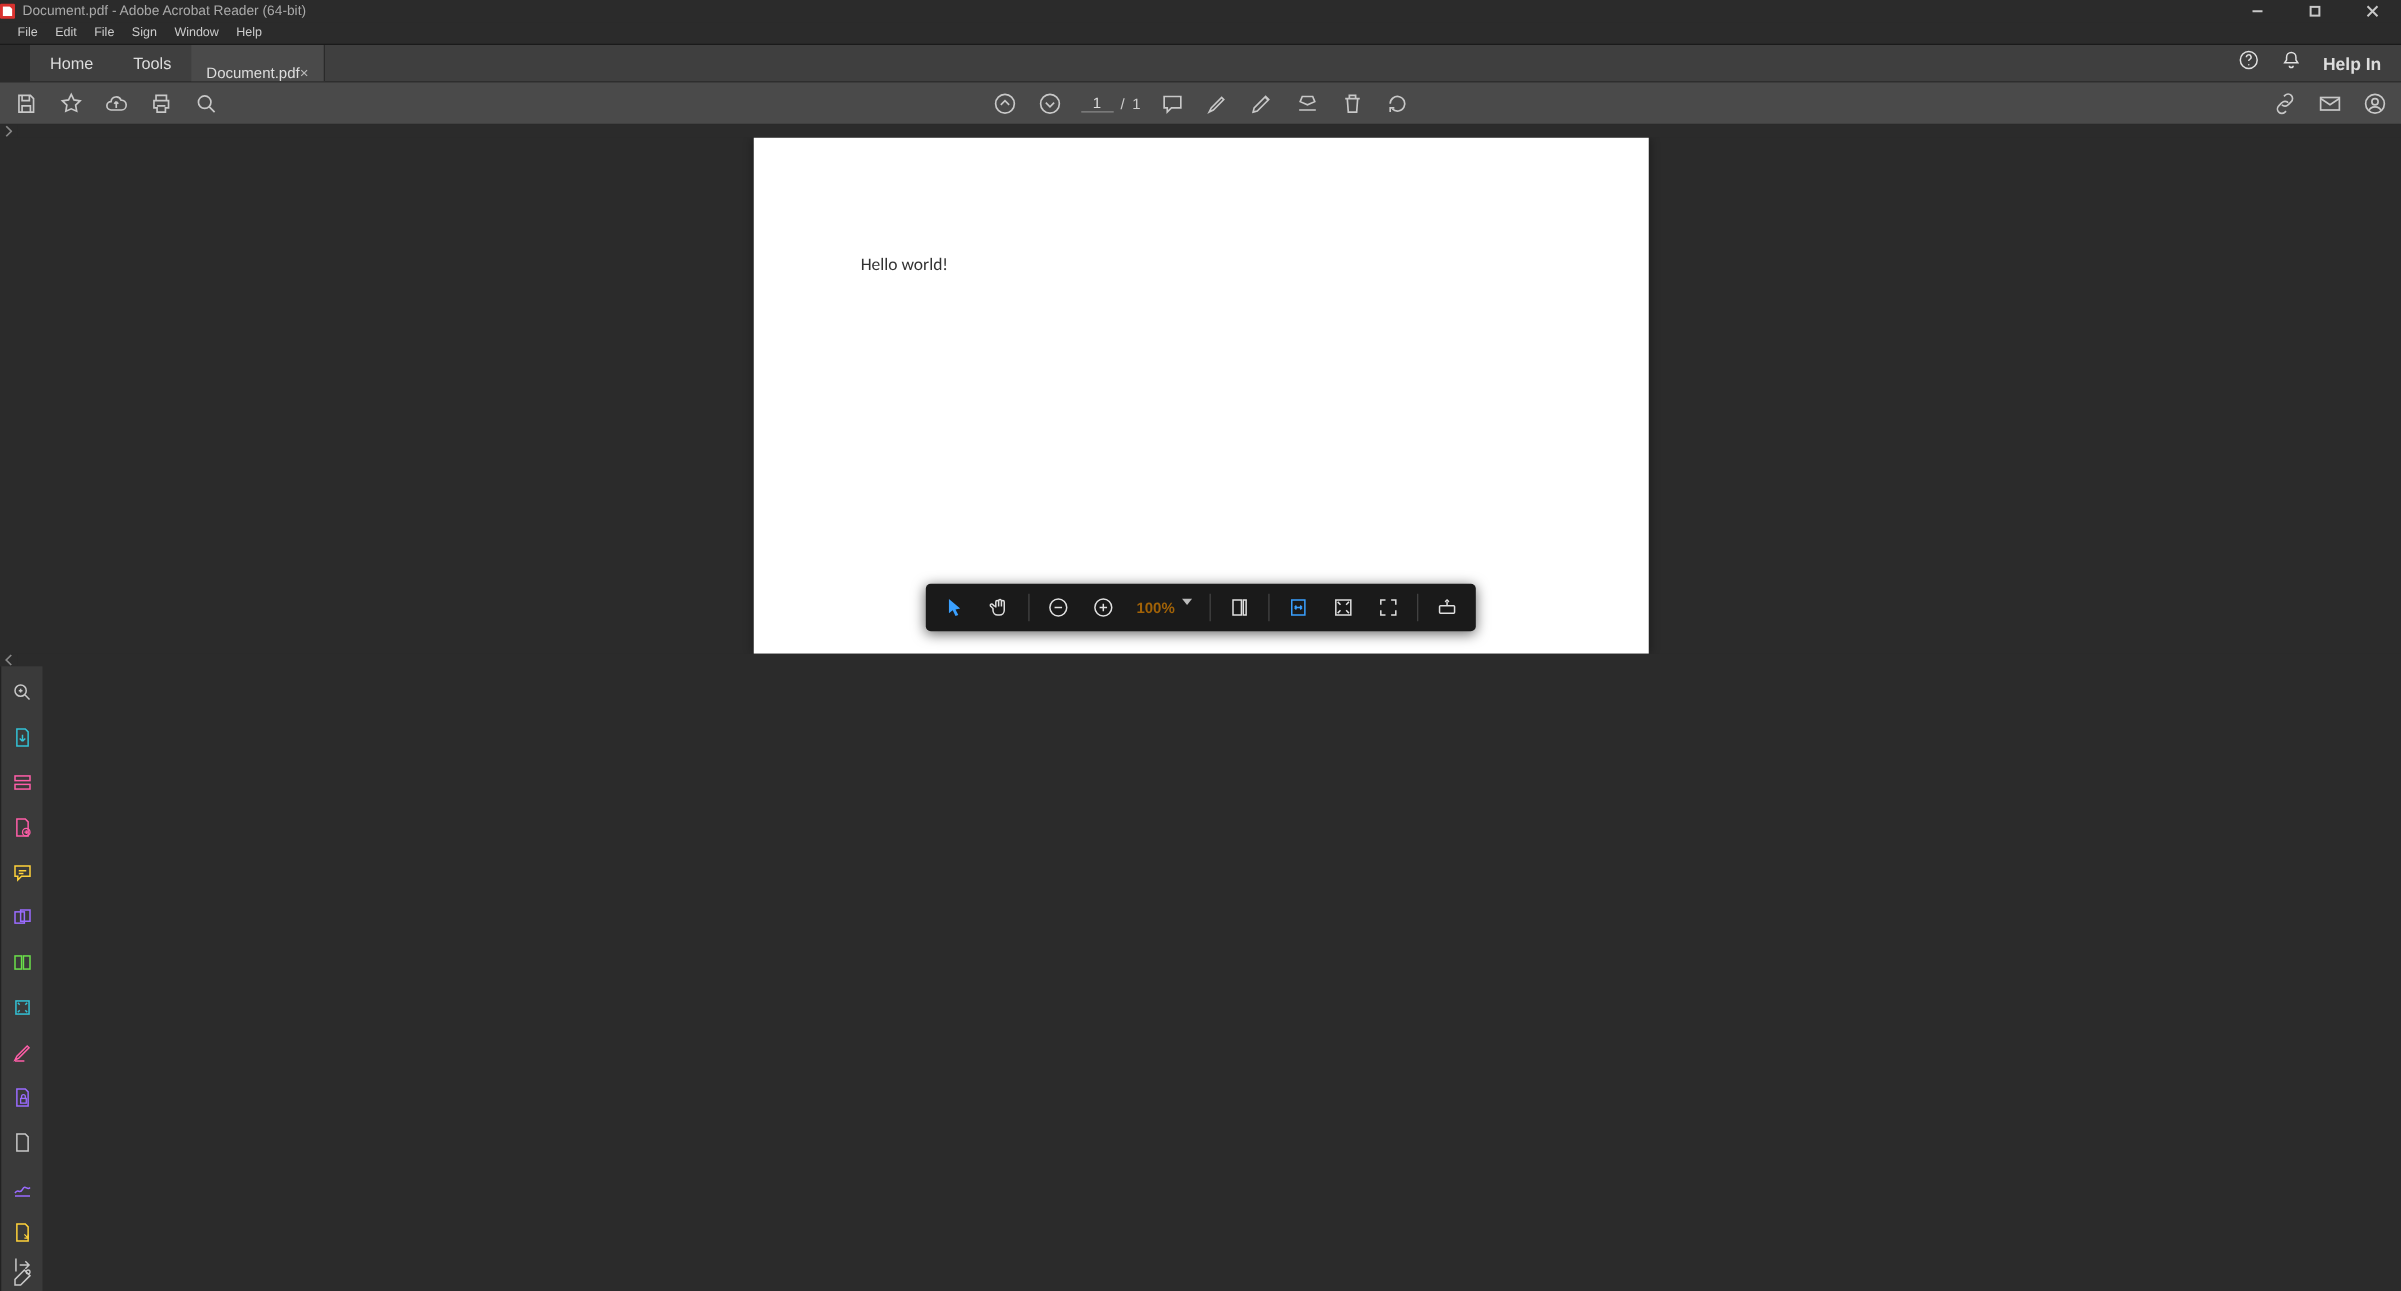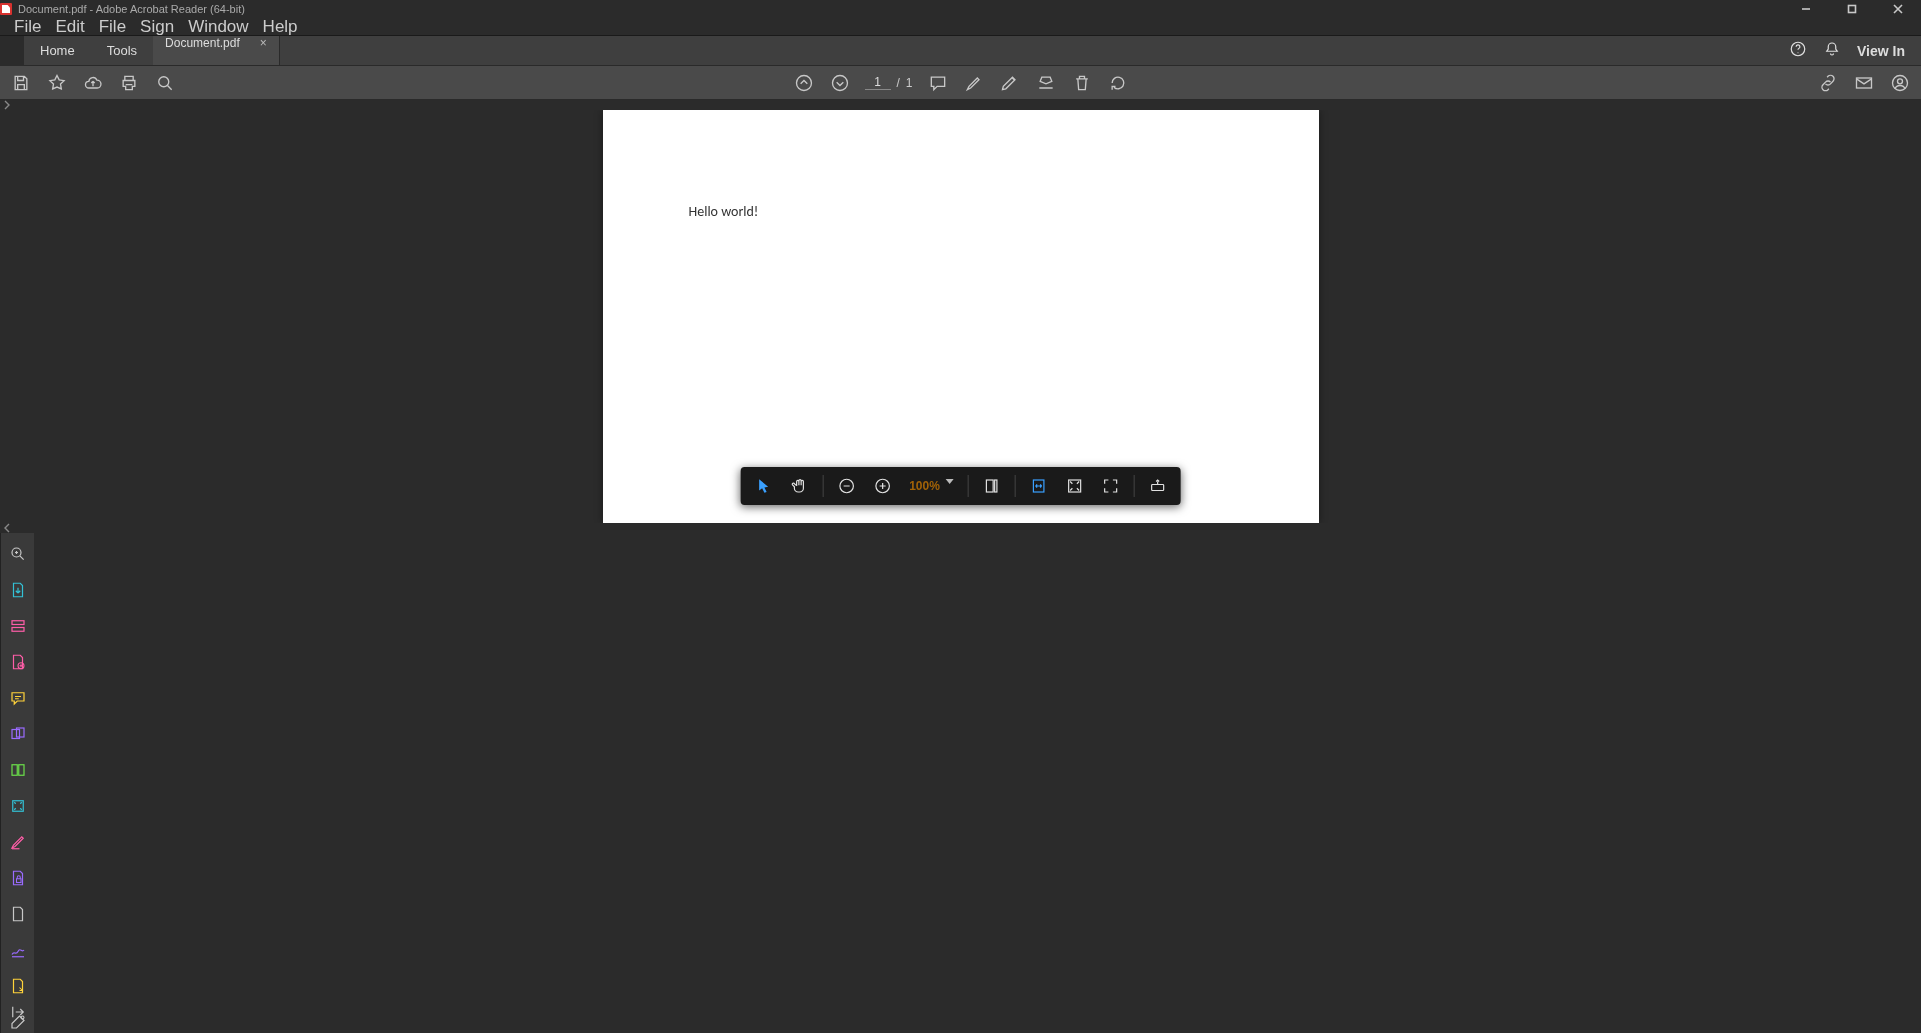--- a/index.html
+++ b/index.html
@@ -8,26 +8,26 @@
 
 .titlebar { height: 18px; background: #2b2b2b; display: flex; align-items: center; padding-left: 0; color: #aaa; font-size: 11px; }
 .titlebar .app-icon { width: 12px; height: 12px; background: #d8322f; margin-right: 6px; border-radius: 1px; position: relative; }
 .titlebar .app-icon::after { content: ""; position: absolute; left: 2px; top: 2px; right: 2px; bottom: 2px; background: #fff; clip-path: polygon(0 0, 70% 0, 100% 30%, 100% 100%, 0 100%); }
 .titlebar .spacer { flex: 1; }
 .win-btn { width: 46px; height: 18px; display: flex; align-items: center; justify-content: center; color: #999; }
 .win-btn svg { width: 10px; height: 10px; }
 
 
 .menubar { height: 18px; background: #2b2b2b; display: flex; align-items: center; padding-left: 8px; gap: 2px; border-bottom: 1px solid #1a1a1a; }
-.menubar .menu-item { color: #ccc; font-size: 17px; padding: 2px 6px; }
+.menubar .menu-item { color: #ccc; font-size: 10px; padding: 2px 6px; }
 
 
 .tabbar { height: 30px; background: #3f3f3f; display: flex; align-items: stretch; border-bottom: 1px solid #2a2a2a; margin-left: 24px; }
 .tabbar .home-tab, .tabbar .tools-tab { color: #ddd; font-size: 13px; padding: 0 16px; display: flex; align-items: center; }
-.tabbar .doc-tab { background: #4a4a4a; display: flex; align-items: flex-start; padding: 0 12px; gap: 20px; color: #ddd; font-size: 12px; border-right: 1px solid #2a2a2a; }
+.tabbar .doc-tab { background: #4a4a4a; display: flex; align-items: flex-end; padding: 0 12px; color: #ddd; font-size: 12px; border-right: 1px solid #2a2a2a; }
 .tabbar .doc-tab .close { color: #bbb; font-size: 12px; cursor: pointer; }
 .tabbar .spacer { flex: 1; }
 .tabbar .right-group { display: flex; align-items: center; gap: 16px; padding-right: 16px; color: #ddd; }
 .tabbar .right-group .icon-btn svg { width: 18px; height: 18px; }
 .tabbar .signin { font-weight: 600; font-size: 14px; }
 
 
 .toolbar { height: 34px; background: #4a4a4a; display: flex; align-items: center; padding: 0 10px; gap: 14px; color: #ccc; border-bottom: 1px solid #2a2a2a; position: relative; }
 .toolbar .left-tools, .toolbar .right-tools { display: flex; align-items: center; gap: 14px; }
 .toolbar .center-tools { position: absolute; left: 50%; transform: translateX(-50%); display: flex; align-items: center; gap: 14px; }
@@ -110,21 +110,21 @@
   <div class="spacer"></div>
   <div class="right-group">
     <div class="icon-btn"><svg viewBox="0 0 24 24">
           <circle cx="12" cy="12" r="9" class="stroke-light"></circle>
           <path d="M9.5 9a2.5 2.5 0 1 1 3.5 2.3c-.9.4-1 1-1 1.7" class="stroke-light"></path>
           <circle cx="12" cy="17" r="0.8" fill="#e0e0e0"></circle>
         </svg></div>
     <div class="icon-btn"><svg viewBox="0 0 24 24">
           <path d="M12 4a5 5 0 0 0-5 5v3l-2 3h14l-2-3V9a5 5 0 0 0-5-5zM10 18a2 2 0 0 0 4 0" class="stroke-light"></path>
         </svg></div>
-    <div class="signin">View In</div>
+    <div class="signin">Help In</div>
   </div>
 </div>
 
 <div class="toolbar">
   <div class="left-tools">
     <div class="icon-btn">
         <svg viewBox="0 0 24 24">
           <path d="M5 4h11l3 3v13H5z M8 4v5h7V4 M8 20v-6h8v6" class="stroke-gray"></path>
         </svg>
       </div>

